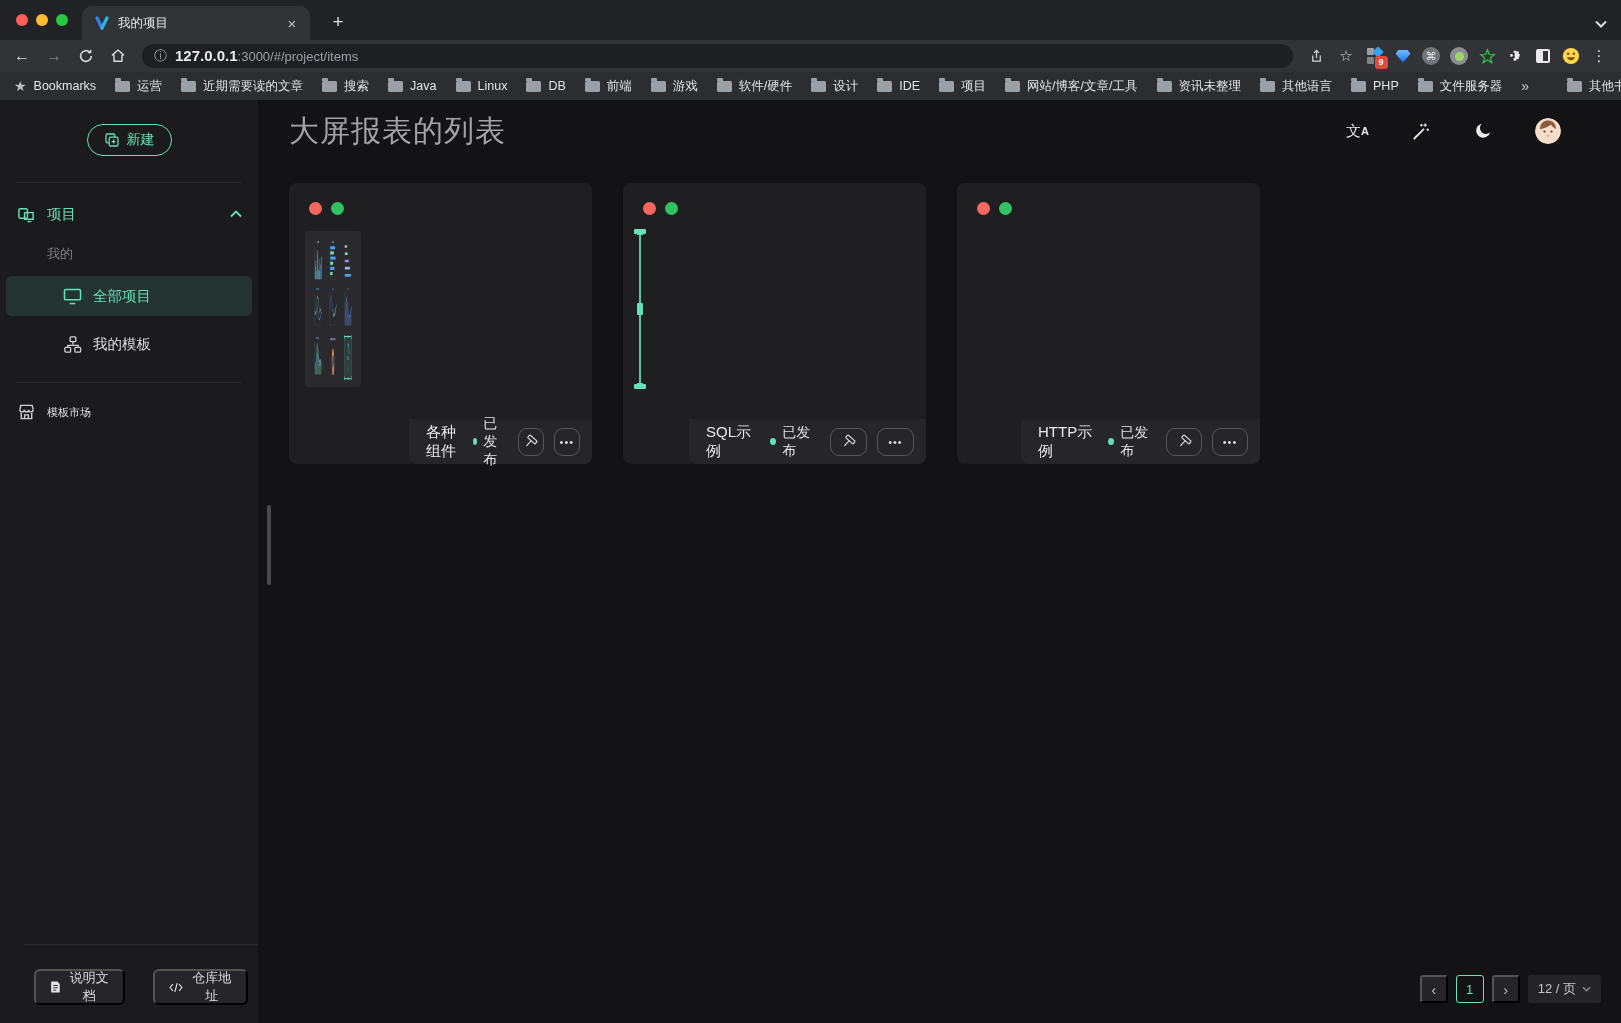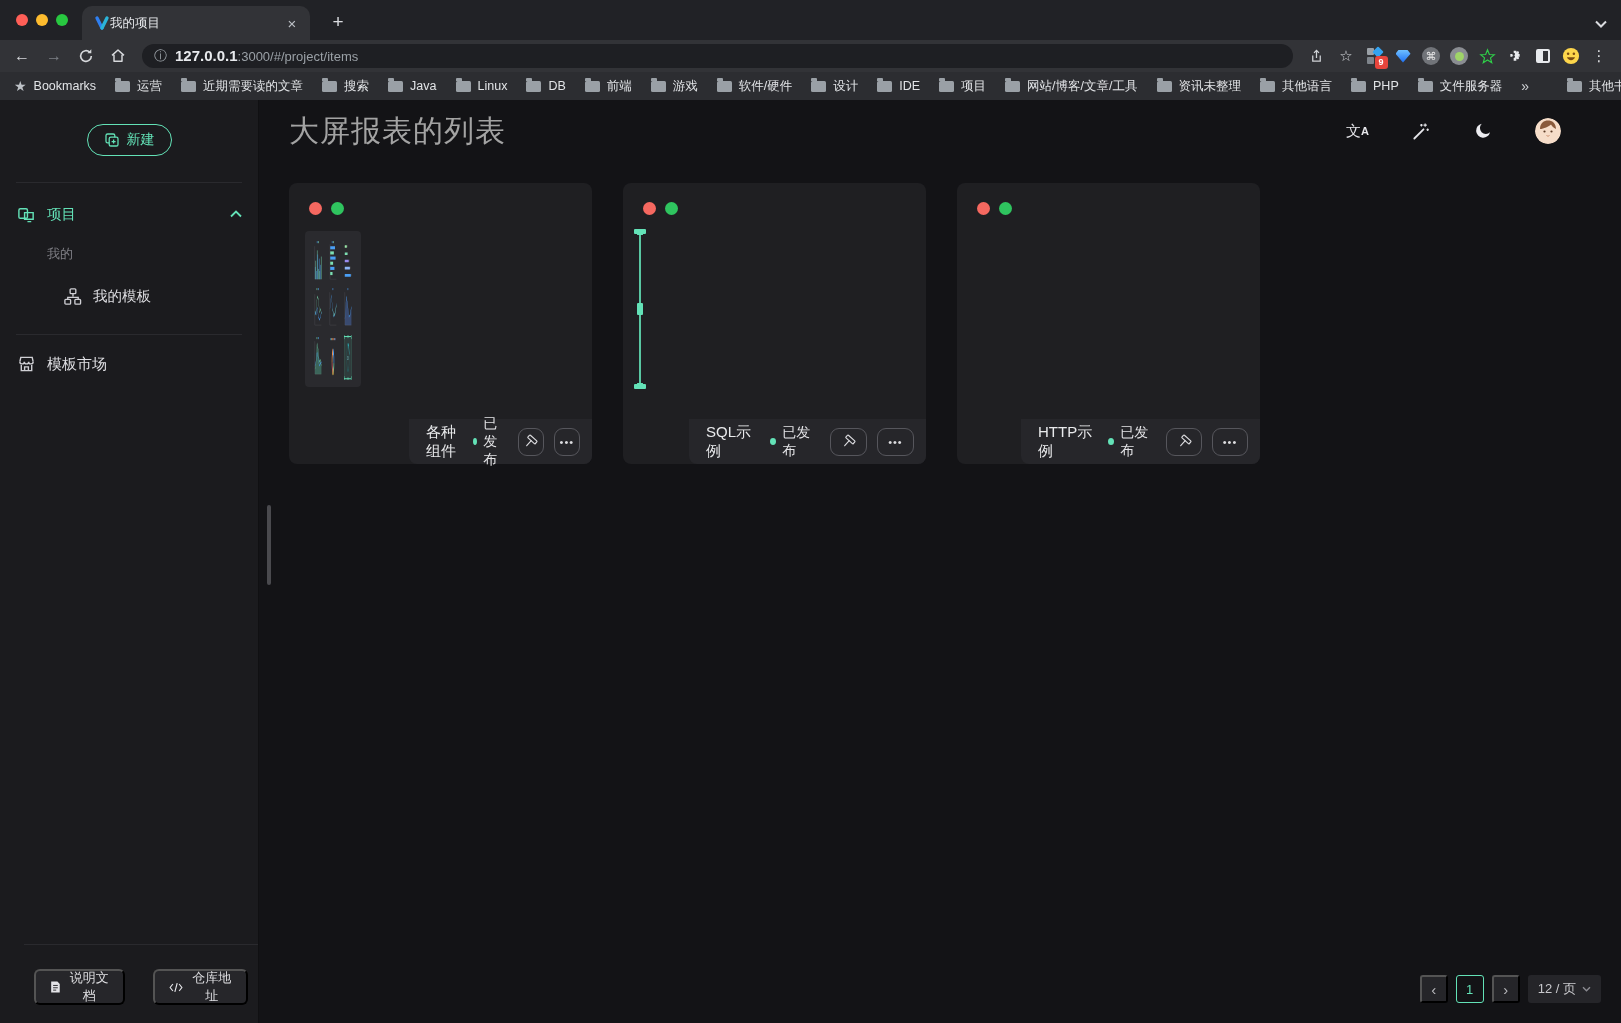--- a/index.html
+++ b/index.html
@@ -4,21 +4,21 @@
 <style>
   * { margin:0; padding:0; box-sizing:border-box; }
   html,body { width:1621px; height:1023px; overflow:hidden; background:#131316;
     font-family:"Liberation Sans","DejaVu Sans",sans-serif; }
 
   
   .tabstrip { height:40px; background:#212226; display:flex; align-items:flex-end; position:relative; }
   .lights { display:flex; gap:8px; align-items:center; height:40px; padding:0 14px 0 16px; }
   .light { width:12px; height:12px; border-radius:50%; }
   .light.red{ background:#ff5f57; } .light.yellow{ background:#febc2e; } .light.green{ background:#28c840; }
-  .tab { width:228px; height:34px; background:#323337; border-radius:10px 10px 0 0; display:flex; align-items:center; padding:0 10px 0 12px; gap:0; }
+  .tab { width:228px; height:34px; background:#323337; border-radius:10px 10px 0 0; display:flex; align-items:center; padding:0 10px 0 12px; gap:8px; }
   .tab-title { font-size:12.5px; color:#e8eaed; flex:1; white-space:nowrap; overflow:hidden; }
   .tab-close { color:#bdc1c6; font-size:15px; width:16px; text-align:center; border-radius:50%; }
   .newtab { color:#dadce0; font-size:19px; margin:0 0 6px 16px; width:24px; height:24px; display:flex; align-items:center; justify-content:center; }
   .tabsearch { position:absolute; right:14px; bottom:8px; }
   .favicon { width:16px; height:16px; }
 
   .toolbar { height:32px; background:#323337; display:flex; align-items:center; padding:0 10px 0 8px; gap:4px; }
   .navbtn { width:28px; height:26px; display:flex; align-items:center; justify-content:center; color:#d6d8db; font-size:16px; border-radius:50%; }
   .navbtn.dim { color:#7d8187; }
   .omnibox { flex:1; height:24px; background:#1e1f23; border-radius:13px; display:flex; align-items:center; padding:0 12px; gap:8px; margin:0 6px; }
@@ -52,21 +52,21 @@
   .sidebar { width:259px; background:#1b1b1e; border-right:1px solid #101012; display:flex; flex-direction:column; }
   .new-wrap { margin-top:24px; display:flex; justify-content:center; }
   .new-btn { display:flex; align-items:center; gap:7px; height:32px; padding:0 16px; border:1px solid #63e2b7; border-radius:17px; color:#63e2b7; font-size:14px; background:transparent; }
   .sdivider { border-top:1px solid #2a2a2e; margin:26px 16px 0; }
   .group-row { margin:16px 16px 0 17px; height:30px; display:flex; align-items:center; gap:11px; color:#63e2b7; font-size:14.5px; }
   .group-row .chev { margin-left:auto; }
   .sub-label { margin:16px 0 0 47px; color:#7f7f85; font-size:13px; }
   .sitem { margin:13px 6px 0; height:40px; border-radius:6px; display:flex; align-items:center; gap:11px; padding-left:57px; font-size:14.5px; color:#dfdfe3; }
   .sitem.selected { background:rgba(99,226,183,0.13); color:#63e2b7; }
   .sitem + .sitem { margin-top:8px; }
-  .market-row { margin:14px 16px 0 17px; height:30px; display:flex; align-items:center; gap:11px; color:#dfdfe3; font-size:15px; }
+  .market-row { margin:14px 16px 0 17px; height:30px; display:flex; align-items:center; gap:11px; color:#dfdfe3; font-size:11px; }
   .sfooter { margin-top:auto;padding-left:24px; }
   .sfooter .sdivider { margin:0; }
   .foot-btns { display:flex; gap:28px; padding:24px 10px 18px; }
   .foot-btn { height:36px; display:flex; align-items:center; gap:8px; padding:0 14px; background:#26262a; border-radius:6px; color:#dfdfe2; font-size:13px; }
 
   .main { flex:1; position:relative; padding-left:30px; background:#131316; }
   .mheader { height:62px; display:flex; align-items:center; }
   .mtitle { font-size:30px; color:#a3a3a3; letter-spacing:1px; }
   .micons { margin-left:auto; display:flex; align-items:center; gap:42px; padding-right:60px; }
   .micon { color:#e6e6ea; display:flex; align-items:center; justify-content:center; }
@@ -297,20 +297,27 @@
       <svg width="19" height="19" viewBox="0 0 20 20">
         <rect x="2" y="4" width="9" height="10" rx="1.5" stroke="#63e2b7" stroke-width="1.5" fill="none"></rect>
         <path d="M8 8h9v7h-9z M11 17.5h4" stroke="#63e2b7" stroke-width="1.5" fill="none"></path>
       </svg>
       <span>项目</span>
       <svg class="chev" width="12" height="8" viewBox="0 0 12 8">
           <path d="M1 6.5 L6 1.5 L11 6.5" stroke="#63e2b7" stroke-width="1.8" fill="none"></path>
         </svg>
     </div>
     <div class="sub-label">我的</div>
+    <div class="sitem selected">
+      <svg width="19" height="17" viewBox="0 0 20 18">
+        <rect x="1.5" y="1.5" width="17" height="11" rx="1.5" stroke="#63e2b7" stroke-width="1.6" fill="none"></rect>
+        <path d="M7 16.5h6" stroke="#63e2b7" stroke-width="1.6"></path>
+      </svg>
+      <span>全部项目</span>
+    </div>
     <div class="sitem">
       <svg width="19" height="19" viewBox="0 0 20 20">
         <rect x="7.5" y="2" width="6" height="5" rx="1" stroke="#cfcfd4" stroke-width="1.4" fill="none"></rect>
         <rect x="2" y="13" width="6" height="5" rx="1" stroke="#cfcfd4" stroke-width="1.4" fill="none"></rect>
         <rect x="12.5" y="13" width="6" height="5" rx="1" stroke="#cfcfd4" stroke-width="1.4" fill="none"></rect>
         <path d="M10.5 7v3 M5 13v-2h11v2" stroke="#cfcfd4" stroke-width="1.4" fill="none"></path>
       </svg>
       <span>我的模板</span>
     </div>
     <div class="sdivider" style="margin-top:18px"></div>

